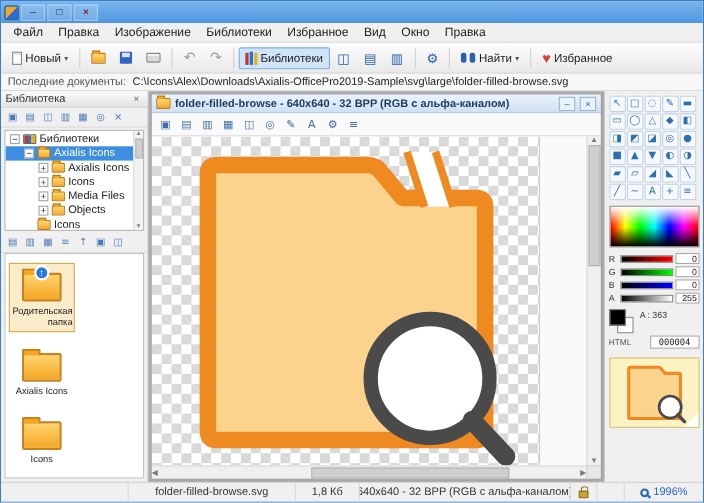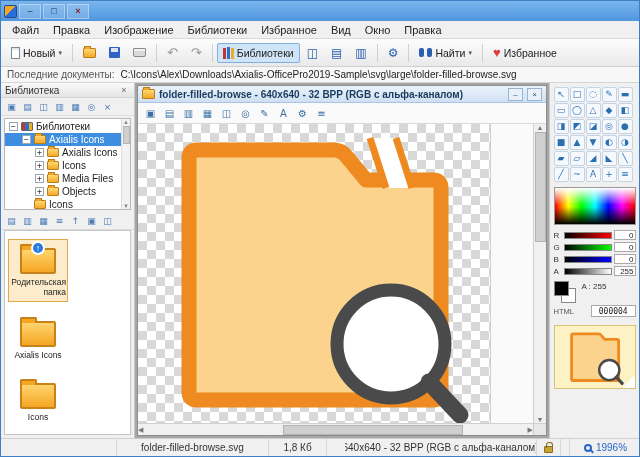--- a/index.html
+++ b/index.html
@@ -127,21 +127,21 @@
   .html-field { width:46px; height:12px; background:#fff; border:1px solid #aaa; font-size:8px; font-family:"DejaVu Sans Mono",monospace; text-align:center; line-height:11px; }
   .preview { width:82px; height:64px; margin-top:8px; background:#fdf2c4; border:1px solid #d8c27a; position:relative; display:flex; align-items:center; justify-content:center; overflow:hidden; }
   .preview::after { content:""; position:absolute; right:0; bottom:0; width:0; height:0; border-style:solid; border-width:0 0 13px 13px; border-color:transparent transparent #fff transparent; }
 
   
   .statusbar { height:18px; flex:none; background:#f0f0f0; border-top:1px solid #cfcfcf; display:flex; align-items:center; font-size:10px; color:#333; }
   .seg { height:100%; display:flex; align-items:center; justify-content:center; border-right:1px solid #d9d9d9; padding:0 4px; white-space:nowrap; overflow:hidden; }
   .seg.s0 { width:116px; flex:none; }
   .seg.s1 { width:152px; flex:none; }
   .seg.s2 { width:58px; flex:none; }
-  .seg.s3 { width:192px; flex:none;margin-left:18px; }
+  .seg.s3 { width:192px; flex:none; }
   .seg.s4 { width:24px; flex:none; }
   .seg.grow { flex:1; border-right:none; }
   .seg.zoom { width:72px; flex:none; gap:4px; color:#2a66c8; border-right:none; border-left:1px solid #d9d9d9; }
   .lock { width:9px; height:7px; background:#c9a437; border:1px solid #8a6d1c; border-radius:1px; position:relative; margin-top:3px; }
   .lock::before { content:""; position:absolute; top:-5px; left:1px; width:5px; height:5px; border:1px solid #8a6d1c; border-bottom:none; border-radius:3px 3px 0 0; }
   .mag { width:8px; height:8px; border:2px solid #2a66c8; border-radius:50%; position:relative; flex:none; }
   .mag::after { content:""; position:absolute; width:5px; height:2px; background:#2a66c8; transform:rotate(45deg); right:-4px; bottom:-2px; }
 </style>
 </head>
 <body>
@@ -441,21 +441,21 @@
           <span class="slbl">A</span>
           <span class="strack track-a"></span>
           <span class="sval">255</span>
         </div>
       </div>
       <div class="swatch-row">
         <span class="swatch2">
             <i class="sw-back"></i>
             <i class="sw-front"></i>
           </span>
-        <span class="alpha-text">A : 255</span>
+        <span class="alpha-text">A : 363</span>
       </div>
       <div class="html-row">
         <span class="html-lbl">HTML</span>
         <span class="html-field">000004</span>
       </div>
       <div class="preview">
         <svg viewBox="0 0 353 300" width="72" height="56" xmlns="http://www.w3.org/2000/svg">
           <path d="M51 268 L51 34 Q51 26 59 26 L196 26 Q204 26 209 33 L228 56 L295 56 Q303 56 303 64 L303 268 Q303 276 295 276 L59 276 Q51 276 51 268 Z" fill="#fcd38c" stroke="#ee8a1f" stroke-width="15" stroke-linejoin="round"></path>
           <circle cx="253" cy="220" r="54" fill="#ffffff" stroke="#4a4a4a" stroke-width="13"></circle>
           <line x1="291" y1="258" x2="322" y2="291" stroke="#4a4a4a" stroke-width="17" stroke-linecap="round"></line>

